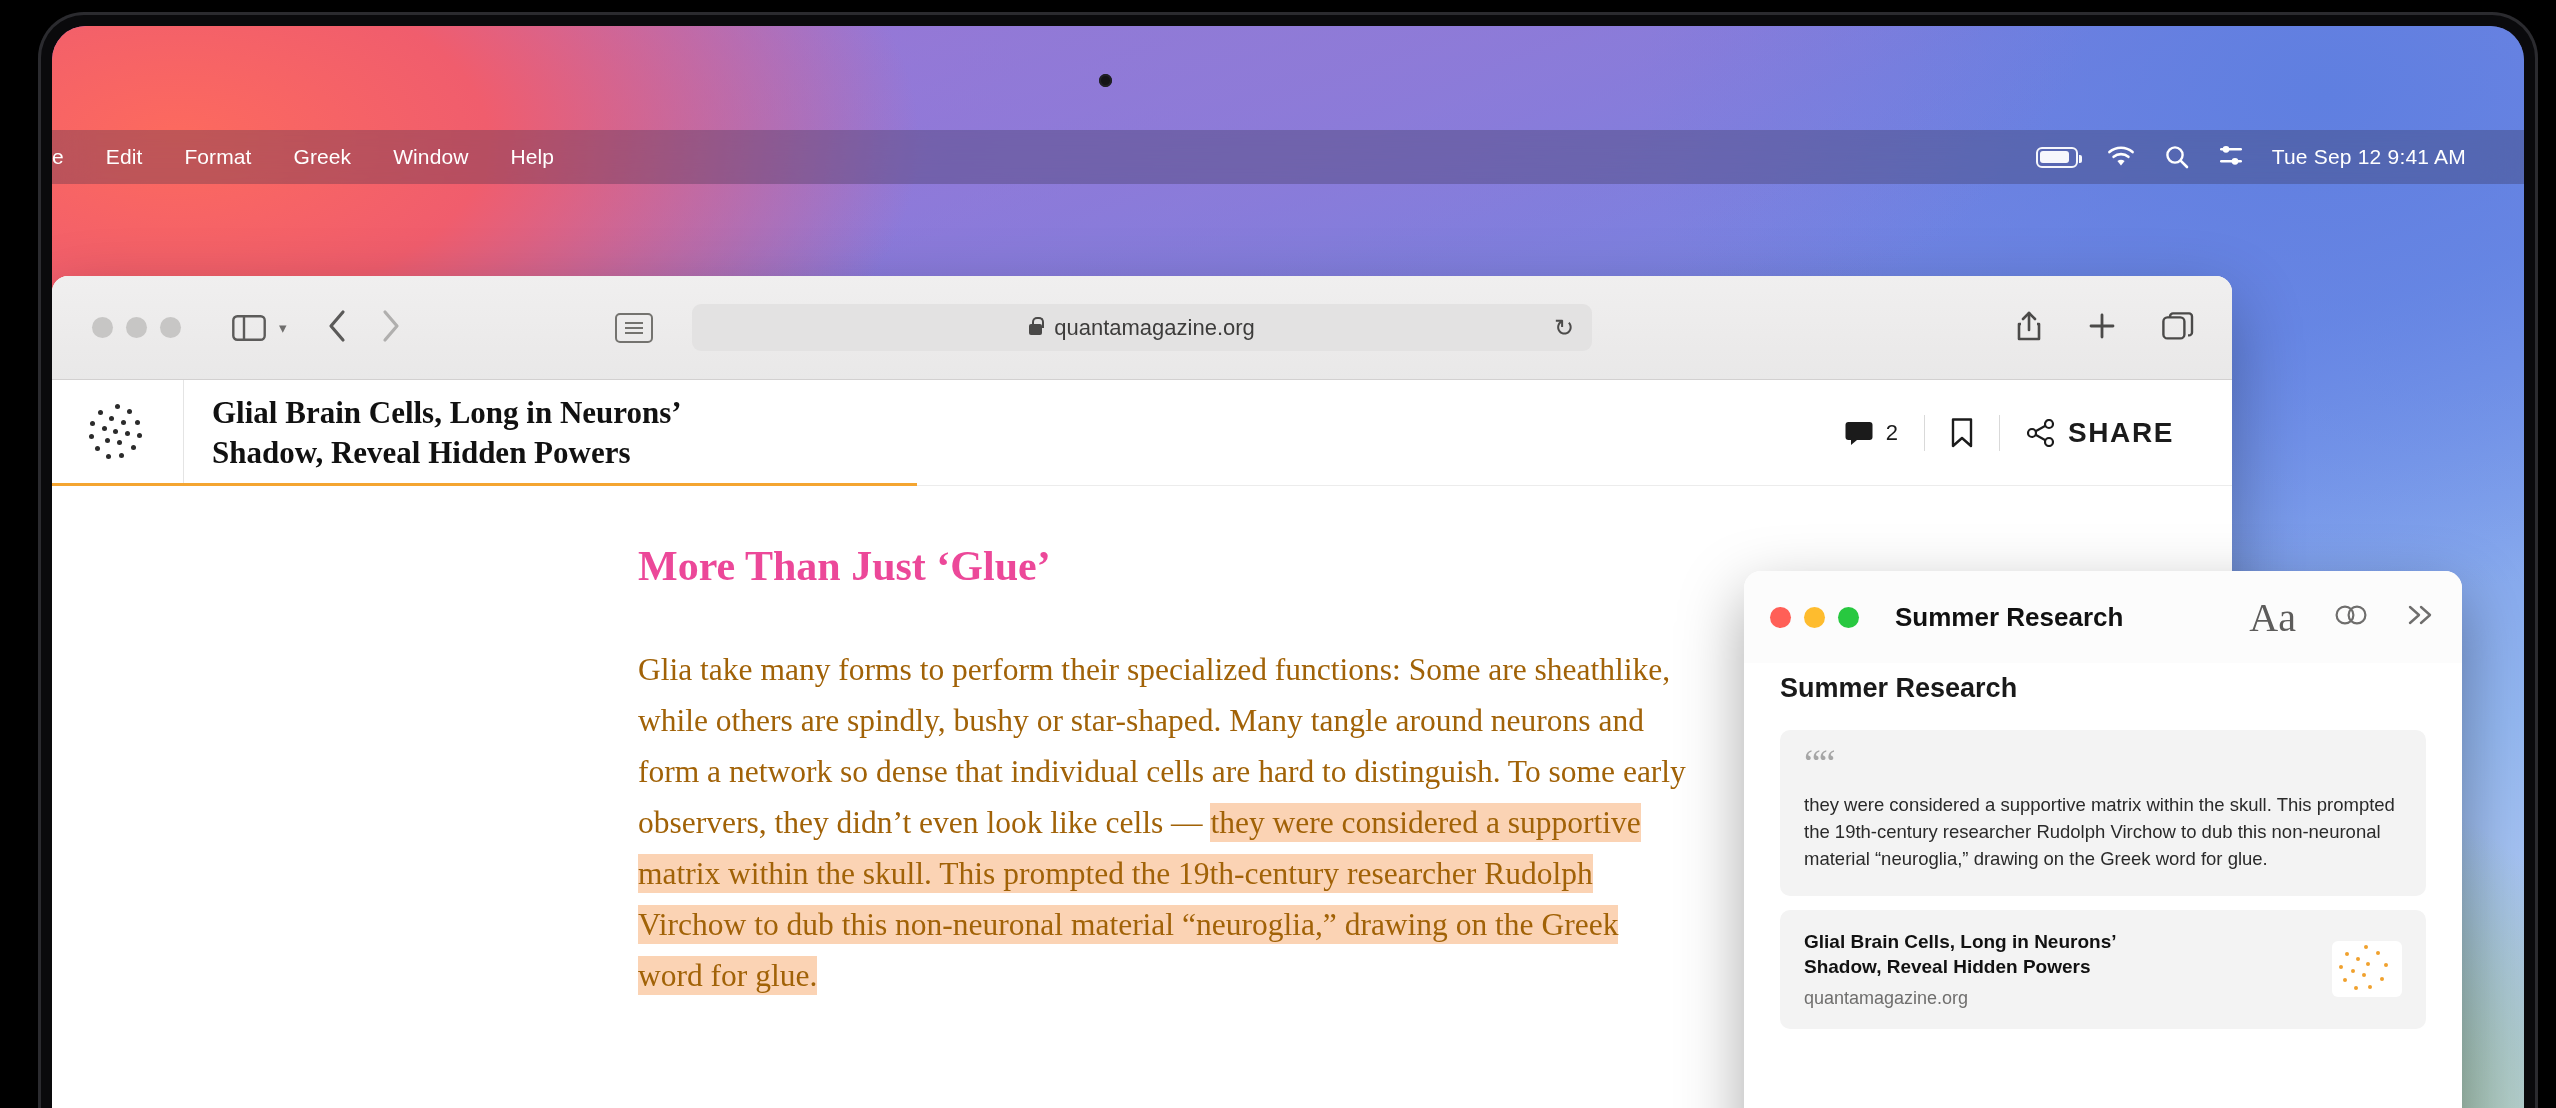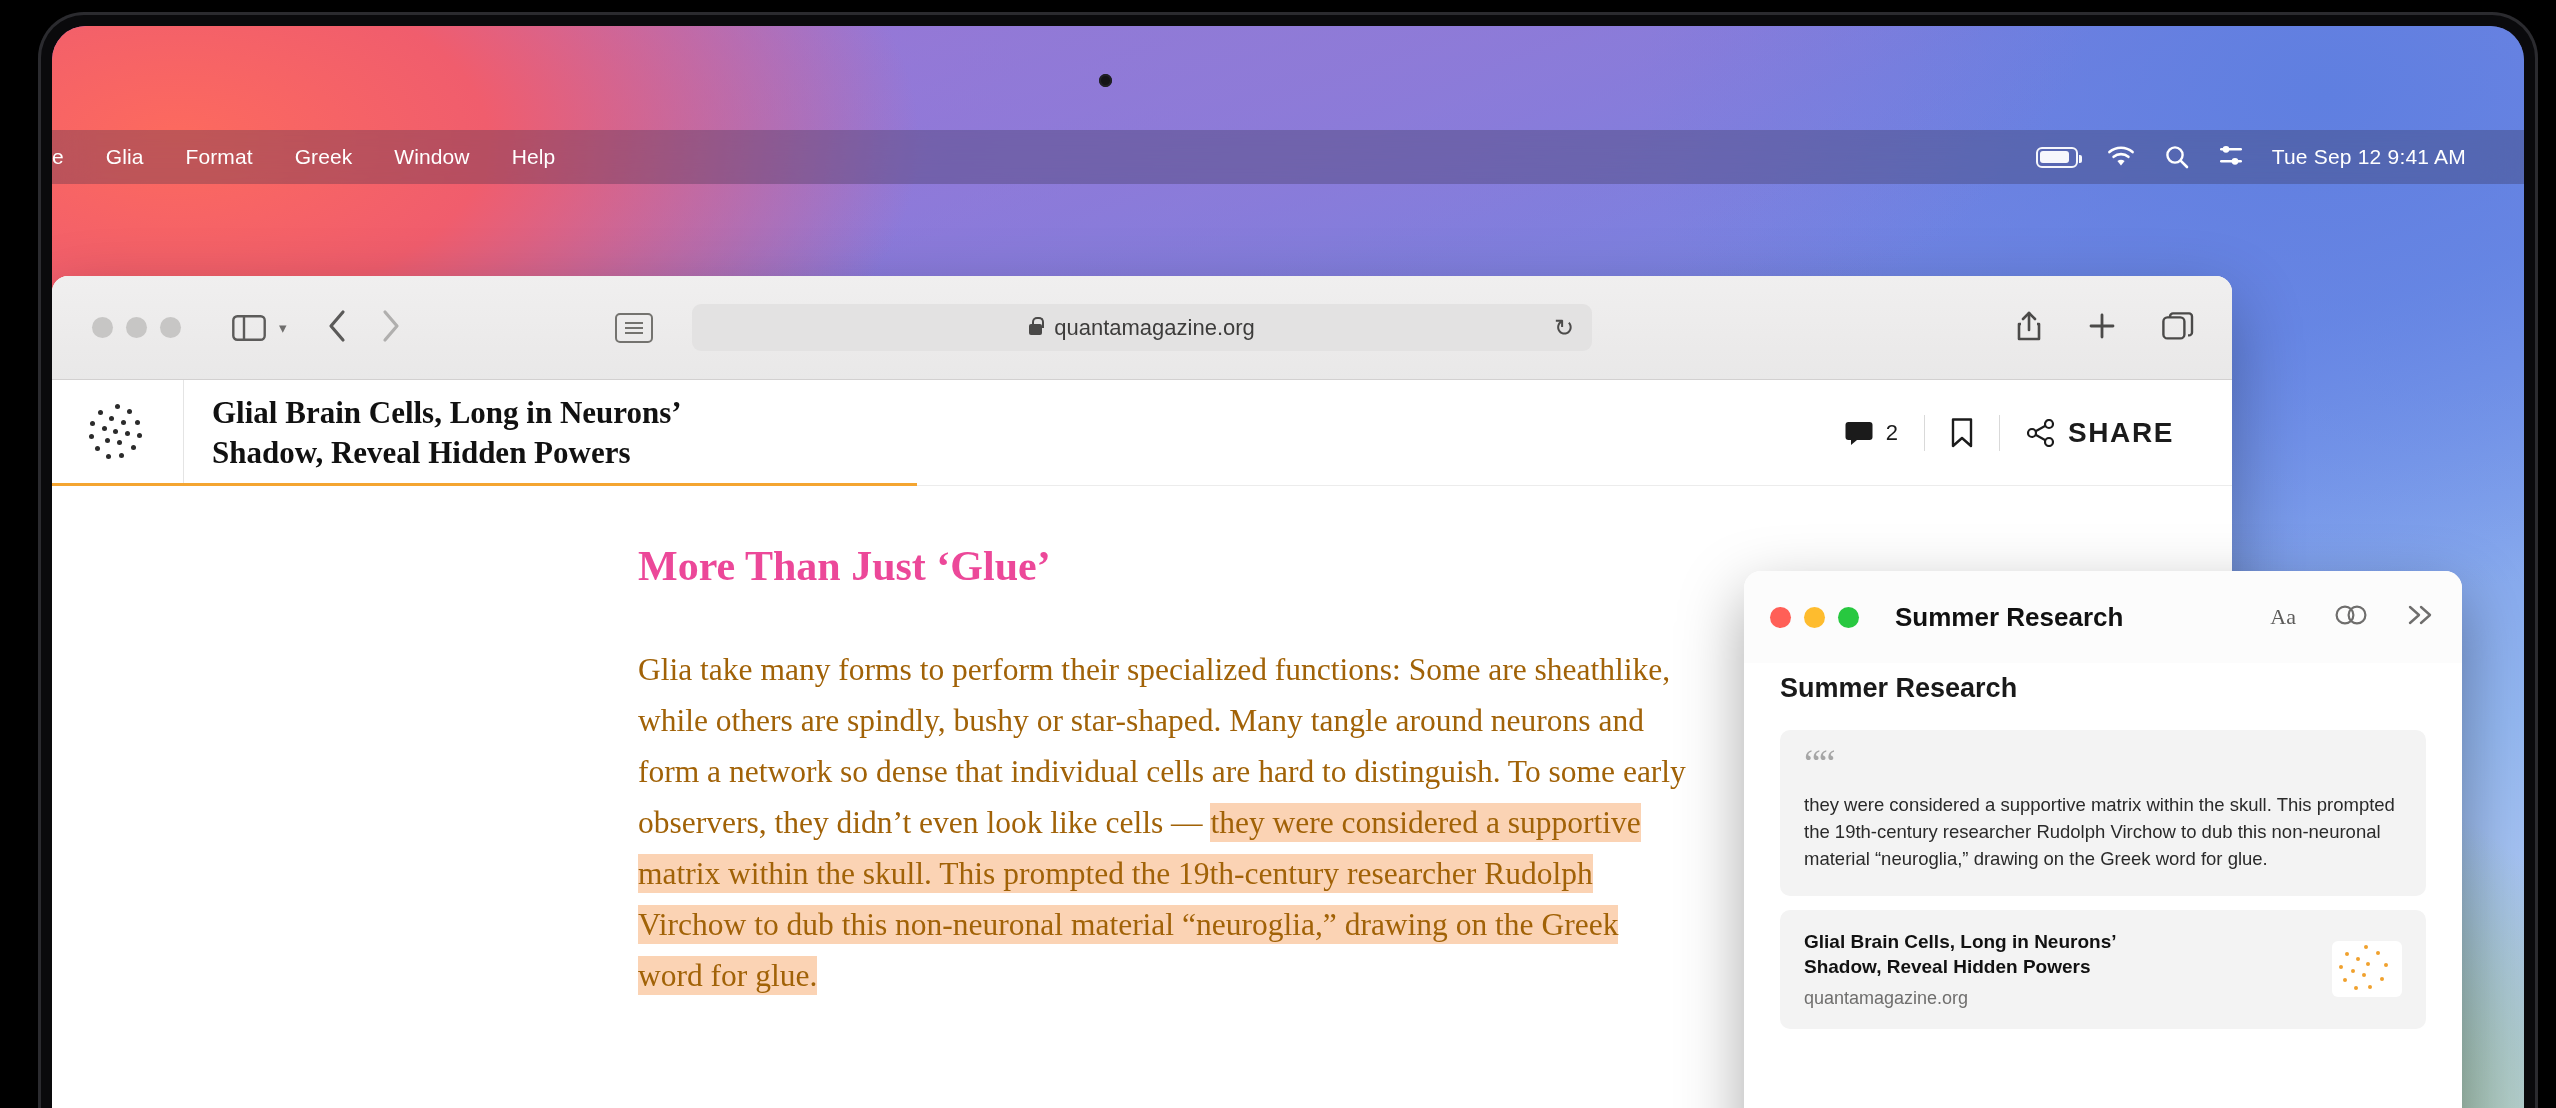--- a/index.html
+++ b/index.html
@@ -276,21 +276,21 @@
     display: flex; align-items: center;
     background: #fcfcfc;
     padding: 0 26px;
   }
   .notes-traffic { display: flex; gap: 13px; }
   .notes-title {
     font-size: 26px; font-weight: bold; color: #111;
     margin-left: 36px;
   }
   .notes-tb-right { margin-left: auto; display: flex; align-items: center; gap: 38px; color: #6f6e6d; }
-  .aa { font-size: 22px; color: #5d5c5b; font-family: "Liberation Serif", serif; }
+  .aa { font-size: 40px; color: #5d5c5b; font-family: "Liberation Serif", serif; }
 
   .notes-body { padding: 0 36px; }
   .note-h {
     font-size: 27px; font-weight: bold; color: #1a1a1a;
     margin-top: 10px; margin-bottom: 26px;
   }
   .quote-card {
     background: #f3f3f3;
     border-radius: 10px;
     padding: 20px 24px 24px 24px;
@@ -331,21 +331,21 @@
   <div class="bezel-inner">
 
     <div class="desktop">
       <div class="wall-green"></div>
       <div class="wall-blue"></div>
     </div>
 
     <div class="menubar">
       <div class="menu-left">
         <div class="menu-item first">e</div>
-        <div class="menu-item">Glia</div>
+        <div class="menu-item">Edit</div>
         <div class="menu-item">Format</div>
         <div class="menu-item">Greek</div>
         <div class="menu-item">Window</div>
         <div class="menu-item">Help</div>
       </div>
       <div class="menu-right">
         <div class="mb-icon">
             <div class="battery"></div>
           </div>
         <div class="mb-icon">

